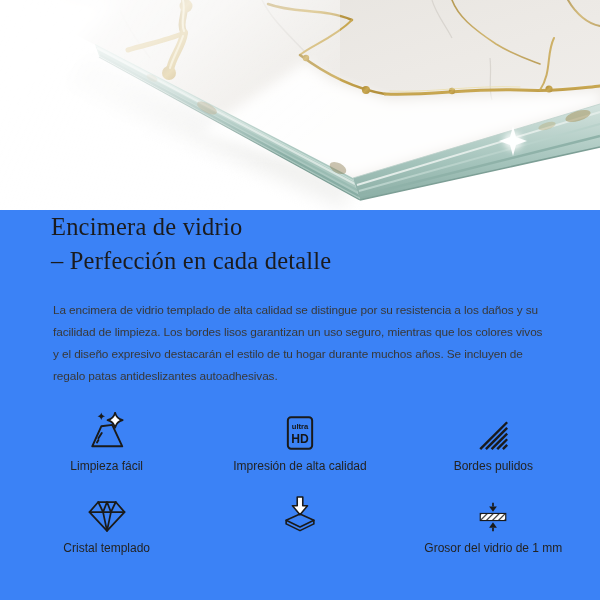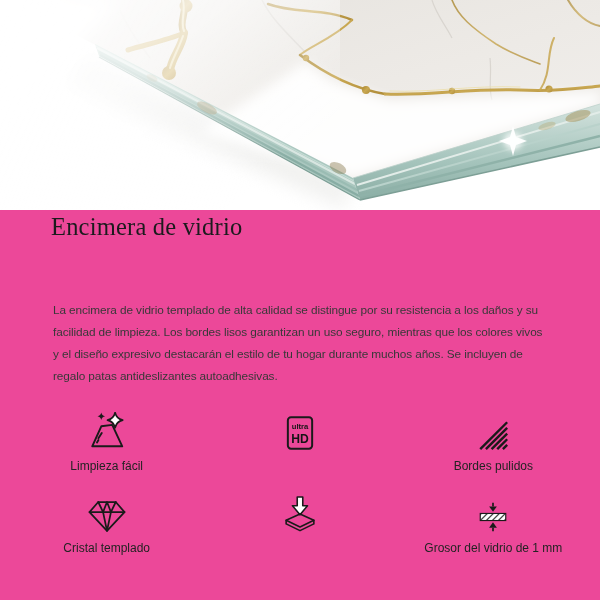--- a/index.html
+++ b/index.html
@@ -1,16 +1,16 @@
 <!DOCTYPE html>
 <html><head>
 <meta charset="utf-8">
 <style>
   html,body{margin:0;padding:0;background:#ffffff;}
-  .canvas{position:relative;width:600px;height:600px;background:#ec4899;overflow:hidden;
+  .canvas{position:relative;width:600px;height:600px;background:#3b82f6;overflow:hidden;
           font-family:"Liberation Sans","DejaVu Sans",sans-serif;}
   .hero{position:absolute;left:0;top:0;width:600px;height:210px;}
   .headline{position:absolute;left:51px;top:210px;
             font-family:"Liberation Serif","DejaVu Serif",serif;
             font-size:24.5px;line-height:34px;font-weight:400;color:#1b1b1d;letter-spacing:.2px;}
   .desc{position:absolute;left:53px;top:287px;width:497px;
         font-size:11.8px;line-height:22px;color:#383838;letter-spacing:-.1px;}
   .features{position:absolute;left:10px;top:408px;width:580px;
             display:grid;grid-template-columns:1fr 1fr 1fr;row-gap:17px;}
   .cell{display:flex;flex-direction:column;align-items:center;}
@@ -128,20 +128,21 @@
         <path d="M513,126 L516,137 L527,141 L516,145 L513,156 L510,145 L499,141 L510,137 Z" fill="#ffffff" opacity="0.95"></path>
       </g>
 
       <rect x="0" y="0" width="340" height="210" fill="url(#fadeTL)"></rect>
       <polygon points="0,0 120,0 0,130" fill="#ffffff" opacity="0.9" filter="url(#blurC)"></polygon>
     </svg>
   </div>
 
   <div class="headline">
     <div>Encimera de vidrio</div>
+    <div>– Perfección en cada detalle</div>
   </div>
 
   <p class="desc">La encimera de vidrio templado de alta calidad se distingue por su resistencia a los daños y su facilidad de limpieza. Los bordes lisos garantizan un uso seguro, mientras que los colores vivos y el diseño expresivo destacarán el estilo de tu hogar durante muchos años. Se incluyen de regalo patas antideslizantes autoadhesivas.</p>
 
   <div class="features">
 
     <div class="cell">
       <div class="icon-wrap">
         <svg width="44" height="40" viewBox="0 0 46 42">
           <path class="ic" d="M17,15 L28.5,13.5 L39,36 L7.5,36 Z"></path>
@@ -155,20 +156,21 @@
     </div>
 
     <div class="cell">
       <div class="icon-wrap">
         <svg width="36" height="38" viewBox="0 0 40 42">
           <rect x="6.5" y="3.5" width="27" height="35" rx="3.5" fill="none" stroke="#1a1a1a" stroke-width="2.2"></rect>
           <text x="20" y="17" text-anchor="middle" font-size="8.5" font-weight="600" fill="#151515">ultra</text>
           <text x="20" y="32" text-anchor="middle" font-size="13.5" font-weight="800" fill="#151515">HD</text>
         </svg>
       </div>
+      <div class="feat-label">Impresión de alta calidad</div>
     </div>
 
     <div class="cell">
       <div class="icon-wrap">
         <svg width="34" height="34" viewBox="0 0 48 48">
           <g stroke="#1a1a1a" stroke-width="3.4" fill="none">
             <line x1="6" y1="44" x2="44" y2="6"></line>
             <line x1="14" y1="44" x2="44" y2="14"></line>
             <line x1="22" y1="44" x2="44" y2="22"></line>
             <line x1="30" y1="44" x2="44" y2="30"></line>

